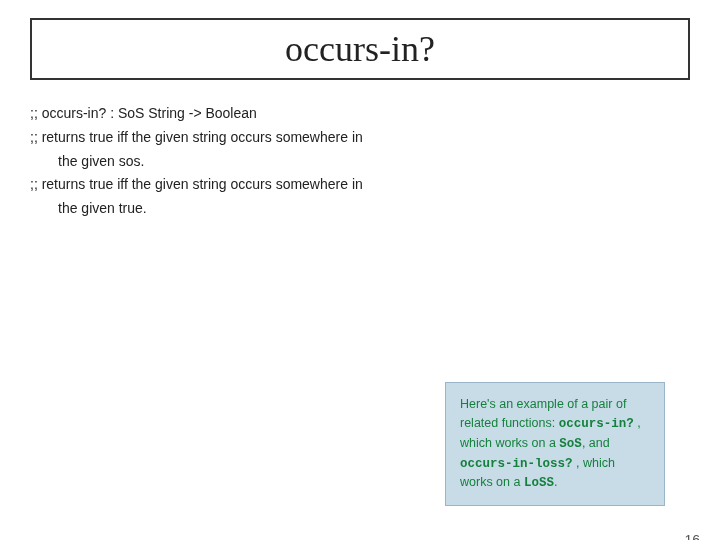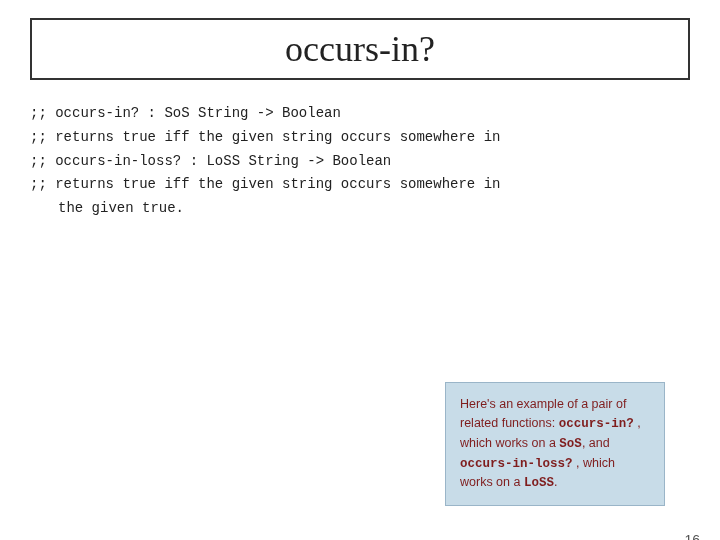--- a/index.html
+++ b/index.html
@@ -29,21 +29,21 @@
 
     .title-text {
       font-size: 36px;
       font-weight: normal;
       color: #222;
       font-family: Georgia, serif;
     }
 
     .content-area {
       margin: 22px 30px 0 30px;
-      font-family: Liberation Mono, monospace;
+      font-family: Liberation Sans, sans-serif;
       font-size: 14px;
       line-height: 1.7;
       color: #222;
     }
 
     .code-line {
       white-space: pre;
       display: block;
     }
 
@@ -63,21 +63,21 @@
       padding: 12px 14px;
       font-family: Arial, sans-serif;
       font-size: 12.5px;
       line-height: 1.5;
       color: #111;
     }
 
     .tooltip-text {
       font-family: Arial, sans-serif;
       font-size: 12.5px;
-      color: #7f1d1d;
+      color: #15803d;
       text-align: center;
     }
 
     .tooltip-text code {
       font-family: 'Courier New', Courier, monospace;
       font-weight: bold;
       font-size: 12.5px;
     }
 
     .slide-number {
@@ -94,21 +94,21 @@
 
 <div class="slide-container">
 
   <div class="title-box">
     <span class="title-text">occurs-in?</span>
   </div>
 
   <div class="content-area">
     <span class="code-line">;; occurs-in? : SoS String -&gt; Boolean</span>
     <span class="code-line">;; returns true iff the given string occurs somewhere in</span>
-    <span class="code-line">;; occurs-in-loss? : LoSS String -&gt; Boolean</span>
+    <span class="code-indent">the given sos.</span>
     <span class="code-line">;; returns true iff the given string occurs somewhere in</span>
     <span class="code-indent">the given true.</span>
   </div>
 
   <div class="tooltip-box">
     <span class="tooltip-text">
       Here's an example of a pair of related functions: <code>occurs-in?</code> , which works on a <code>SoS</code>, and <code>occurs-in-loss?</code> , which works on a <code>LoSS</code>.
     </span>
   </div>
 

